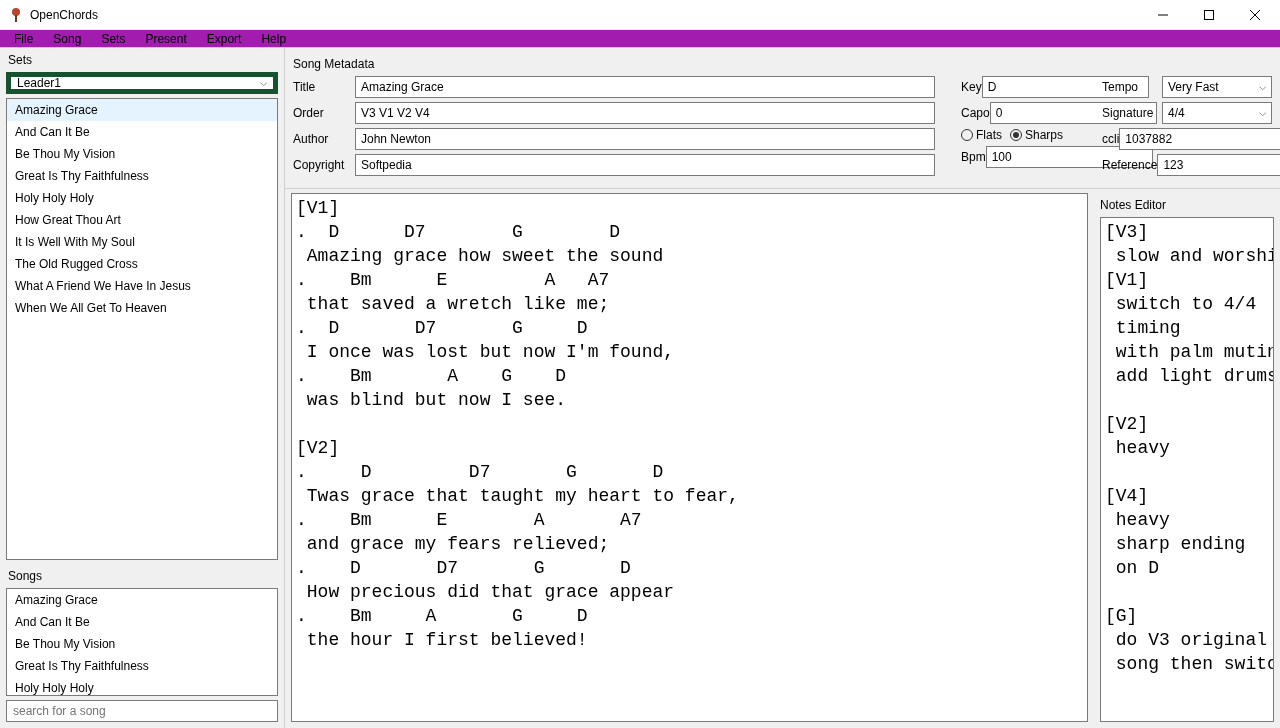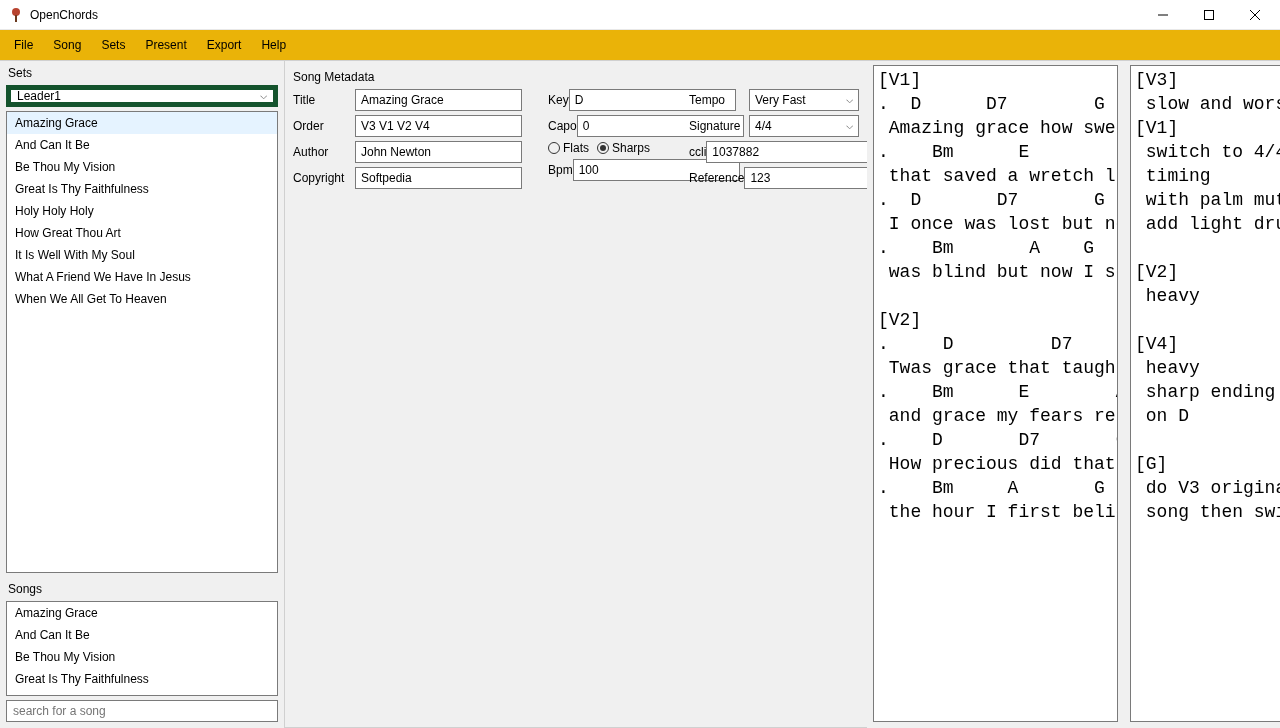--- a/index.html
+++ b/index.html
@@ -2,37 +2,37 @@
 <html><head>
 <meta charset="utf-8">
 <style>
 * { box-sizing: border-box; margin: 0; padding: 0; }
 body { font-family: "Segoe UI", Tahoma, sans-serif; font-size: 12px; background: #fff; color: #000; width: 1280px; height: 728px; overflow: hidden; display: flex; flex-direction: column; }
 .titlebar { height: 30px; display: flex; align-items: center; padding: 0 2px 0 8px; border-bottom: 1px solid #e8e8e8; }
 .titlebar .icon { width: 16px; height: 16px; margin-right: 6px; }
 .titlebar .title { flex: 1; font-size: 12px; }
 .win-controls { display: flex; height: 100%; }
 .win-btn { width: 46px; display: flex; align-items: center; justify-content: center; font-size: 10px; }
-.menubar { height: 31px; display: flex; align-items: center; padding: 0 4px; background: #eab308; border-bottom: 1px solid #d0d0d0; gap: 0; }
+.menubar { height: 18px; display: flex; align-items: center; padding: 0 4px; background: #a21caf; border-bottom: 1px solid #d0d0d0; gap: 0; }
 .menu-item { padding: 4px 10px; cursor: default; }
 
 .content { flex: 1; display: flex; overflow: hidden; }
 
 .left-col { width: 285px; display: flex; flex-direction: column; background: #f0f0f0; border-right: 1px solid #d0d0d0; }
 .panel-label { padding: 5px 8px; font-size: 12px; color: #000; }
 .dropdown { margin: 0 6px 4px 6px; height: 22px; border: 5px solid #14532d; background: #fff; display: flex; align-items: center; padding: 0 6px; justify-content: space-between; }
 .dropdown .arrow { font-size: 9px; color: #555; }
 .listbox { margin: 0 6px 4px 6px; background: #fff; border: 1px solid #7a7a7a; overflow-y: auto; }
 .list-item { padding: 4px 8px; cursor: default; font-size: 12px; }
 .list-item.selected { background: #e5f3ff; }
 .sets-list { height: 462px; }
 .songs-list { flex: 1; }
 .search-input { margin: 0 6px 6px 6px; height: 22px; border: 1px solid #7a7a7a; padding: 0 6px; font-size: 12px; font-family: inherit; }
 
-.right-col { flex: 1; display: flex; flex-direction: row; overflow: hidden; justify-content: flex-end; }
+.right-col { flex: 1; display: flex; flex-direction: column; overflow: hidden; justify-content: flex-end; }
 
 .metadata { background: #f0f0f0; padding: 4px 8px 8px 8px; border-bottom: 1px solid #d0d0d0; }
 .meta-grid { display: flex; gap: 26px; }
 .meta-col1 { flex: 1; }
 .meta-col2 { width: 115px; }
 .meta-col3 { width: 170px; }
 .meta-row { display: flex; align-items: center; margin-bottom: 4px; }
 .meta-label { width: 62px; font-size: 12px; }
 .meta-col2 .meta-label { width: 38px; }
 .meta-col3 .meta-label { width: 60px; }
@@ -99,20 +99,21 @@
         <span class="arrow">⌵</span>
     </div>
     <div class="listbox sets-list">
       <div class="list-item selected">Amazing Grace</div>
       <div class="list-item">And Can It Be</div>
       <div class="list-item">Be Thou My Vision</div>
       <div class="list-item">Great Is Thy Faithfulness</div>
       <div class="list-item">Holy Holy Holy</div>
       <div class="list-item">How Great Thou Art</div>
       <div class="list-item">It Is Well With My Soul</div>
+      <div class="list-item">The Old Rugged Cross</div>
       <div class="list-item">What A Friend We Have In Jesus</div>
       <div class="list-item">When We All Get To Heaven</div>
     </div>
 
     <div class="panel-label">Songs</div>
     <div class="listbox songs-list">
       <div class="list-item">Amazing Grace</div>
       <div class="list-item">And Can It Be</div>
       <div class="list-item">Be Thou My Vision</div>
       <div class="list-item">Great Is Thy Faithfulness</div>
@@ -210,20 +211,21 @@
 .     D         D7       G       D
  Twas grace that taught my heart to fear,
 .    Bm      E        A       A7
  and grace my fears relieved;
 .    D       D7       G       D
  How precious did that grace appear
 .    Bm     A       G     D
  the hour I first believed!</textarea>
       </div>
       <div class="editor-panel notes-panel">
+        <div class="panel-label" style="padding-left:0">Notes Editor</div>
         <textarea class="editor-box notes-box" style="">[V3]
  slow and worshipful
 [V1]
  switch to 4/4
  timing
  with palm muting
  add light drums
 
 [V2]
  heavy

